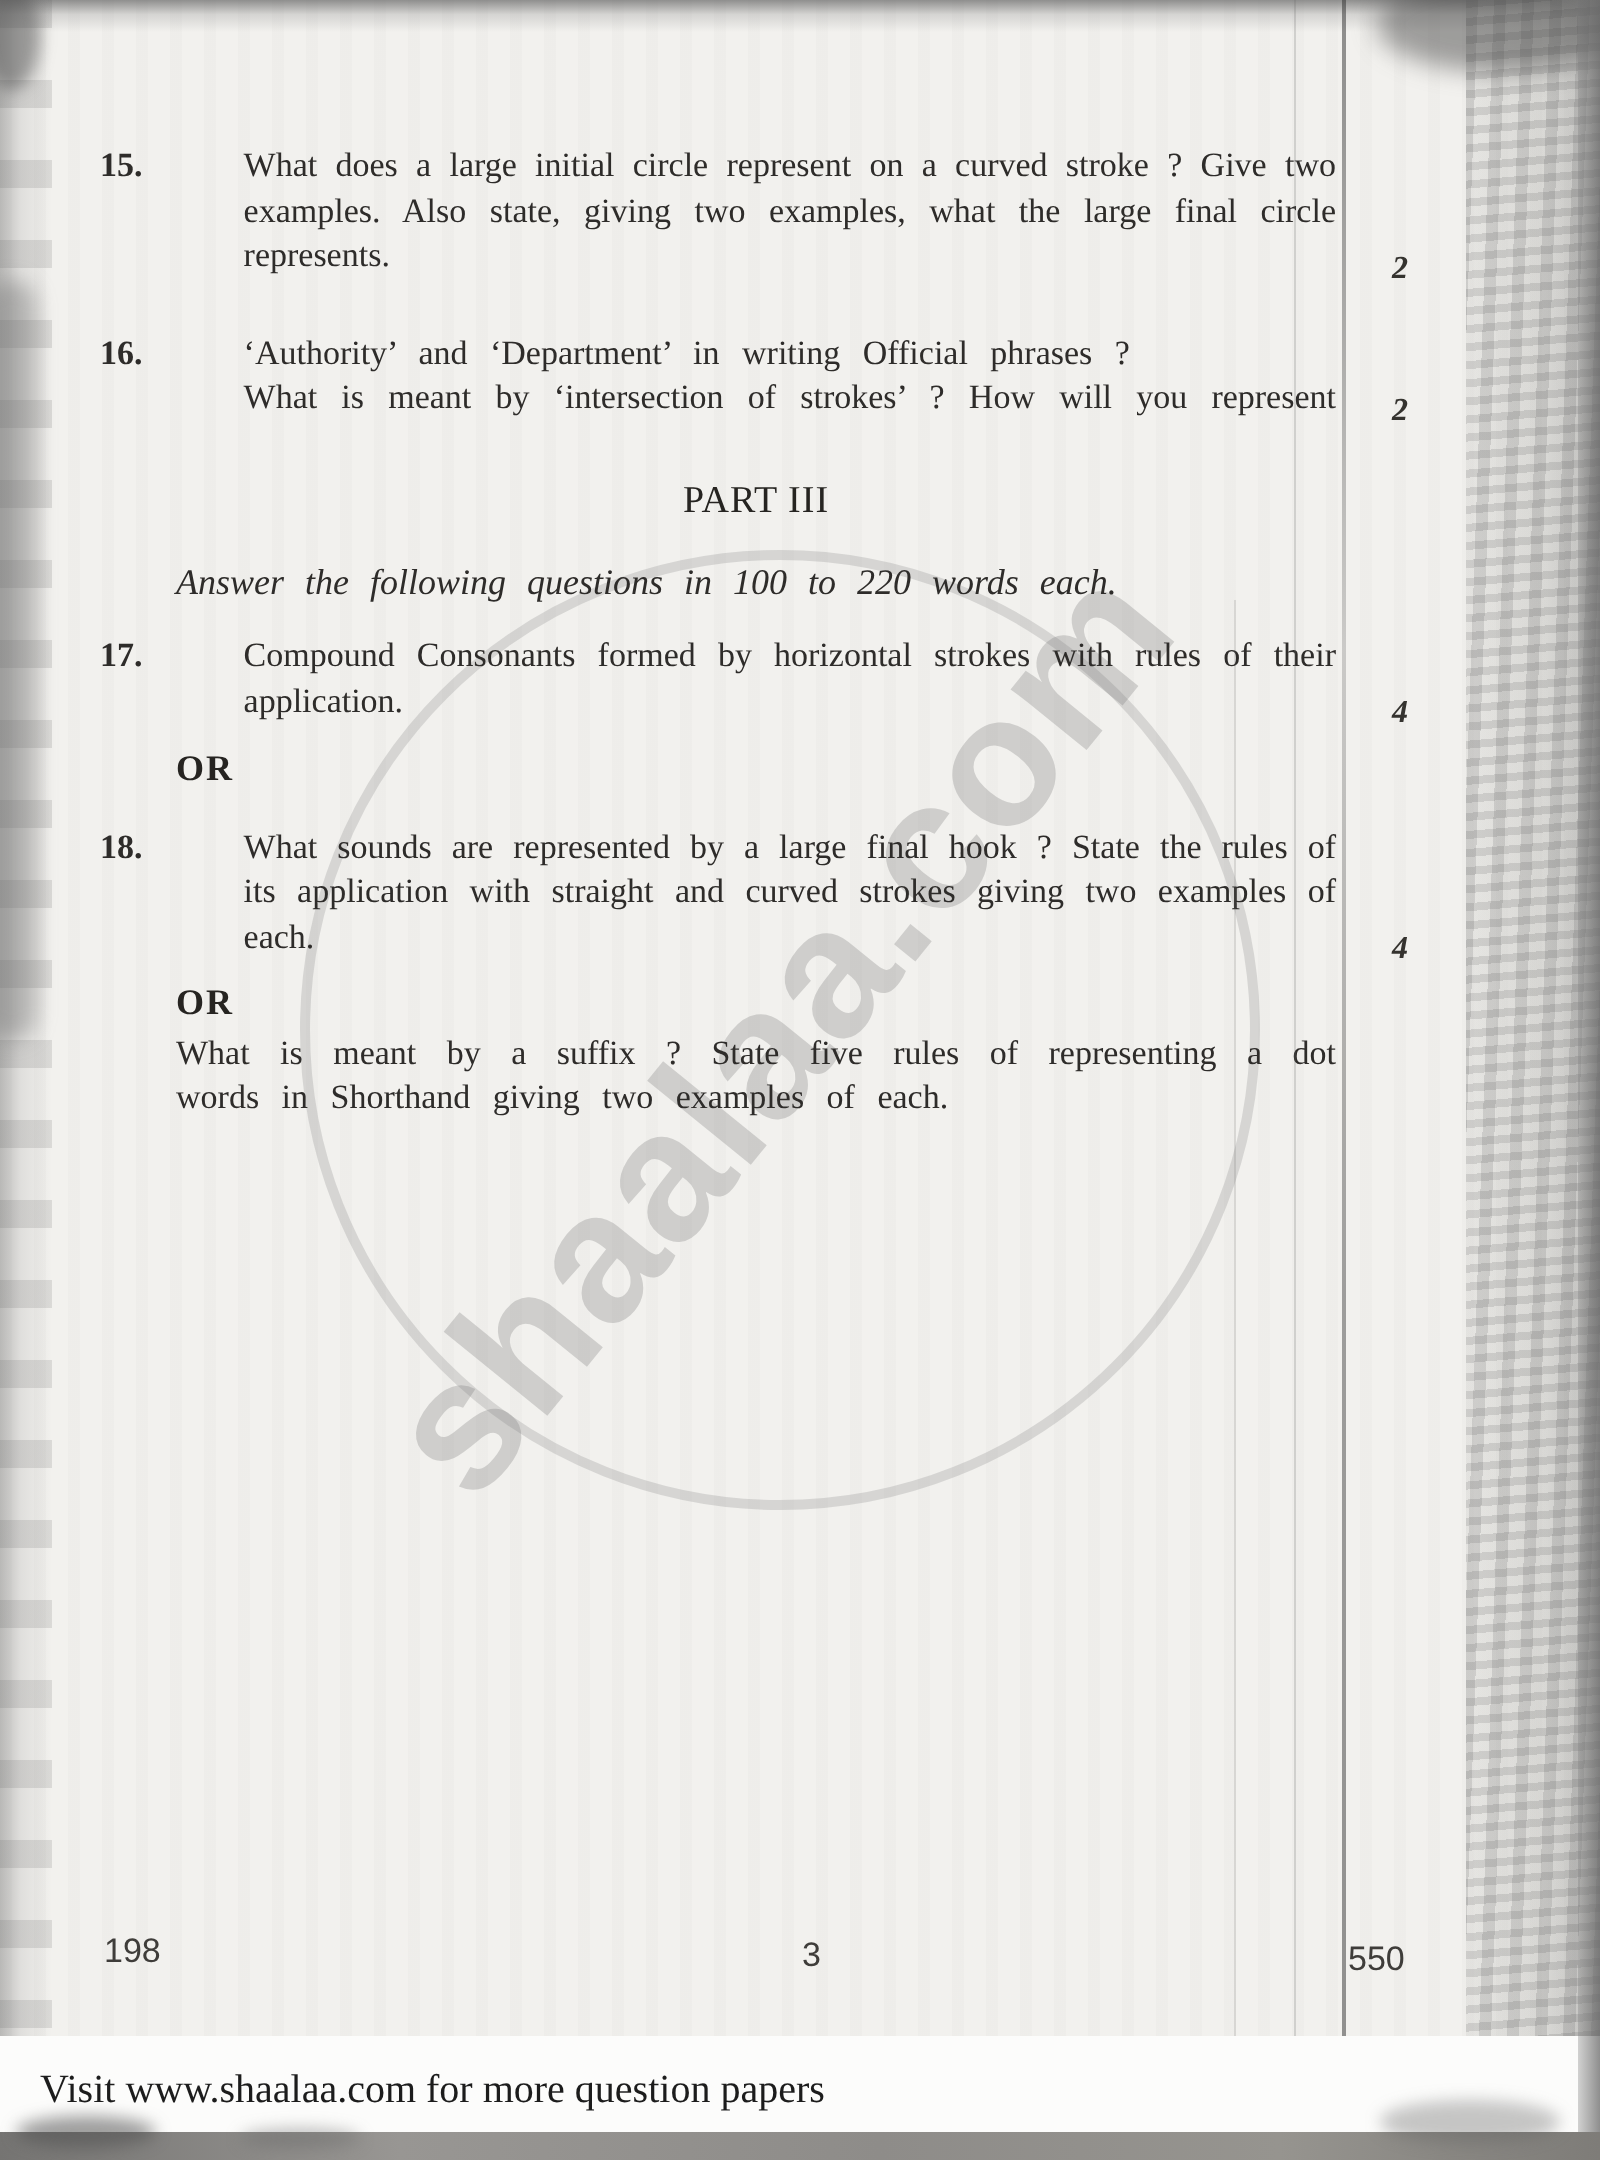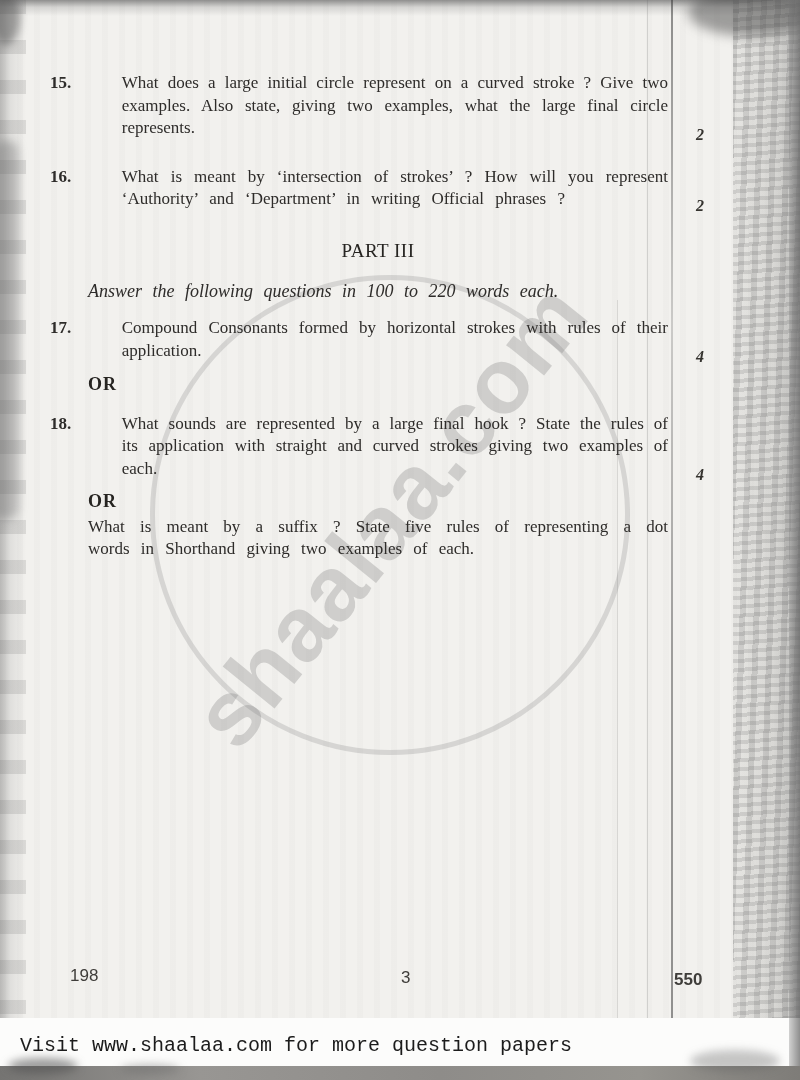--- a/index.html
+++ b/index.html
@@ -56,28 +56,28 @@
   .or-1 { margin-top:11px; }
   .alt-17 { margin-top:2px; }
   .q18 { margin-top:17px; }
   .or-2 { margin-top:10px; }
   .alt-18 { margin-top:3px; }
   
   .footer-num {
     position:absolute; z-index:2; font-family:"Liberation Sans", sans-serif;
     font-size:17px; color:#3f3d3a;
   }
-  .fn-left { left:70px; top:966px; }
+  .fn-left { left:52px; top:966px; }
   .fn-center { left:401px; top:968px; }
-  .fn-right { left:674px; top:970px;font-weight:bold; }
+  .fn-right { left:674px; top:970px; }
   
   .bottom-white { position:absolute; left:0; top:1018px; width:800px; height:48px; background:#fcfcfb; z-index:4; }
   .promo {
     position:absolute; left:20px; top:1034px; z-index:5;
-    font-family:Liberation Mono, monospace; font-size:20px; color:#1c1c1c;
+    font-family:Liberation Serif, serif; font-size:20px; color:#1c1c1c;
   }
   .bottom-band {
     position:absolute; left:0; top:1066px; width:800px; height:14px; z-index:5;
     background:linear-gradient(90deg,#757472,#989693 25%,#8e8c89 55%,#96948f 80%,#7e7c78);
   }
   
   .scan-top {
     position:absolute; left:0; top:0; width:800px; height:16px; z-index:3;
     background:linear-gradient(180deg, rgba(110,110,110,0.75), rgba(145,145,145,0.30) 45%, rgba(160,160,160,0) 100%);
   }
@@ -130,22 +130,22 @@
         <div class="qline just">What does a large initial circle represent on a curved stroke ? Give two</div>
         <div class="qline just">examples. Also state, giving two examples, what the large final circle</div>
         <div class="qline">represents.</div>
         <span class="marks">2</span>
       </div>
     </div>
 
     <div class="question q16">
       <div class="qnum">16.</div>
       <div class="qbody">
+        <div class="qline wide">‘Authority’ and ‘Department’ in writing Official phrases ?</div>
         <div class="qline just">What is meant by ‘intersection of strokes’ ? How will you represent</div>
-        <div class="qline wide">‘Authority’ and ‘Department’ in writing Official phrases ?</div>
         <span class="marks">2</span>
       </div>
     </div>
 
     <h2 class="part-heading">PART III</h2>
 
     <div class="instruction">Answer the following questions in 100 to 220 words each.</div>
 
     <div class="question q17">
       <div class="qnum">17.</div>

